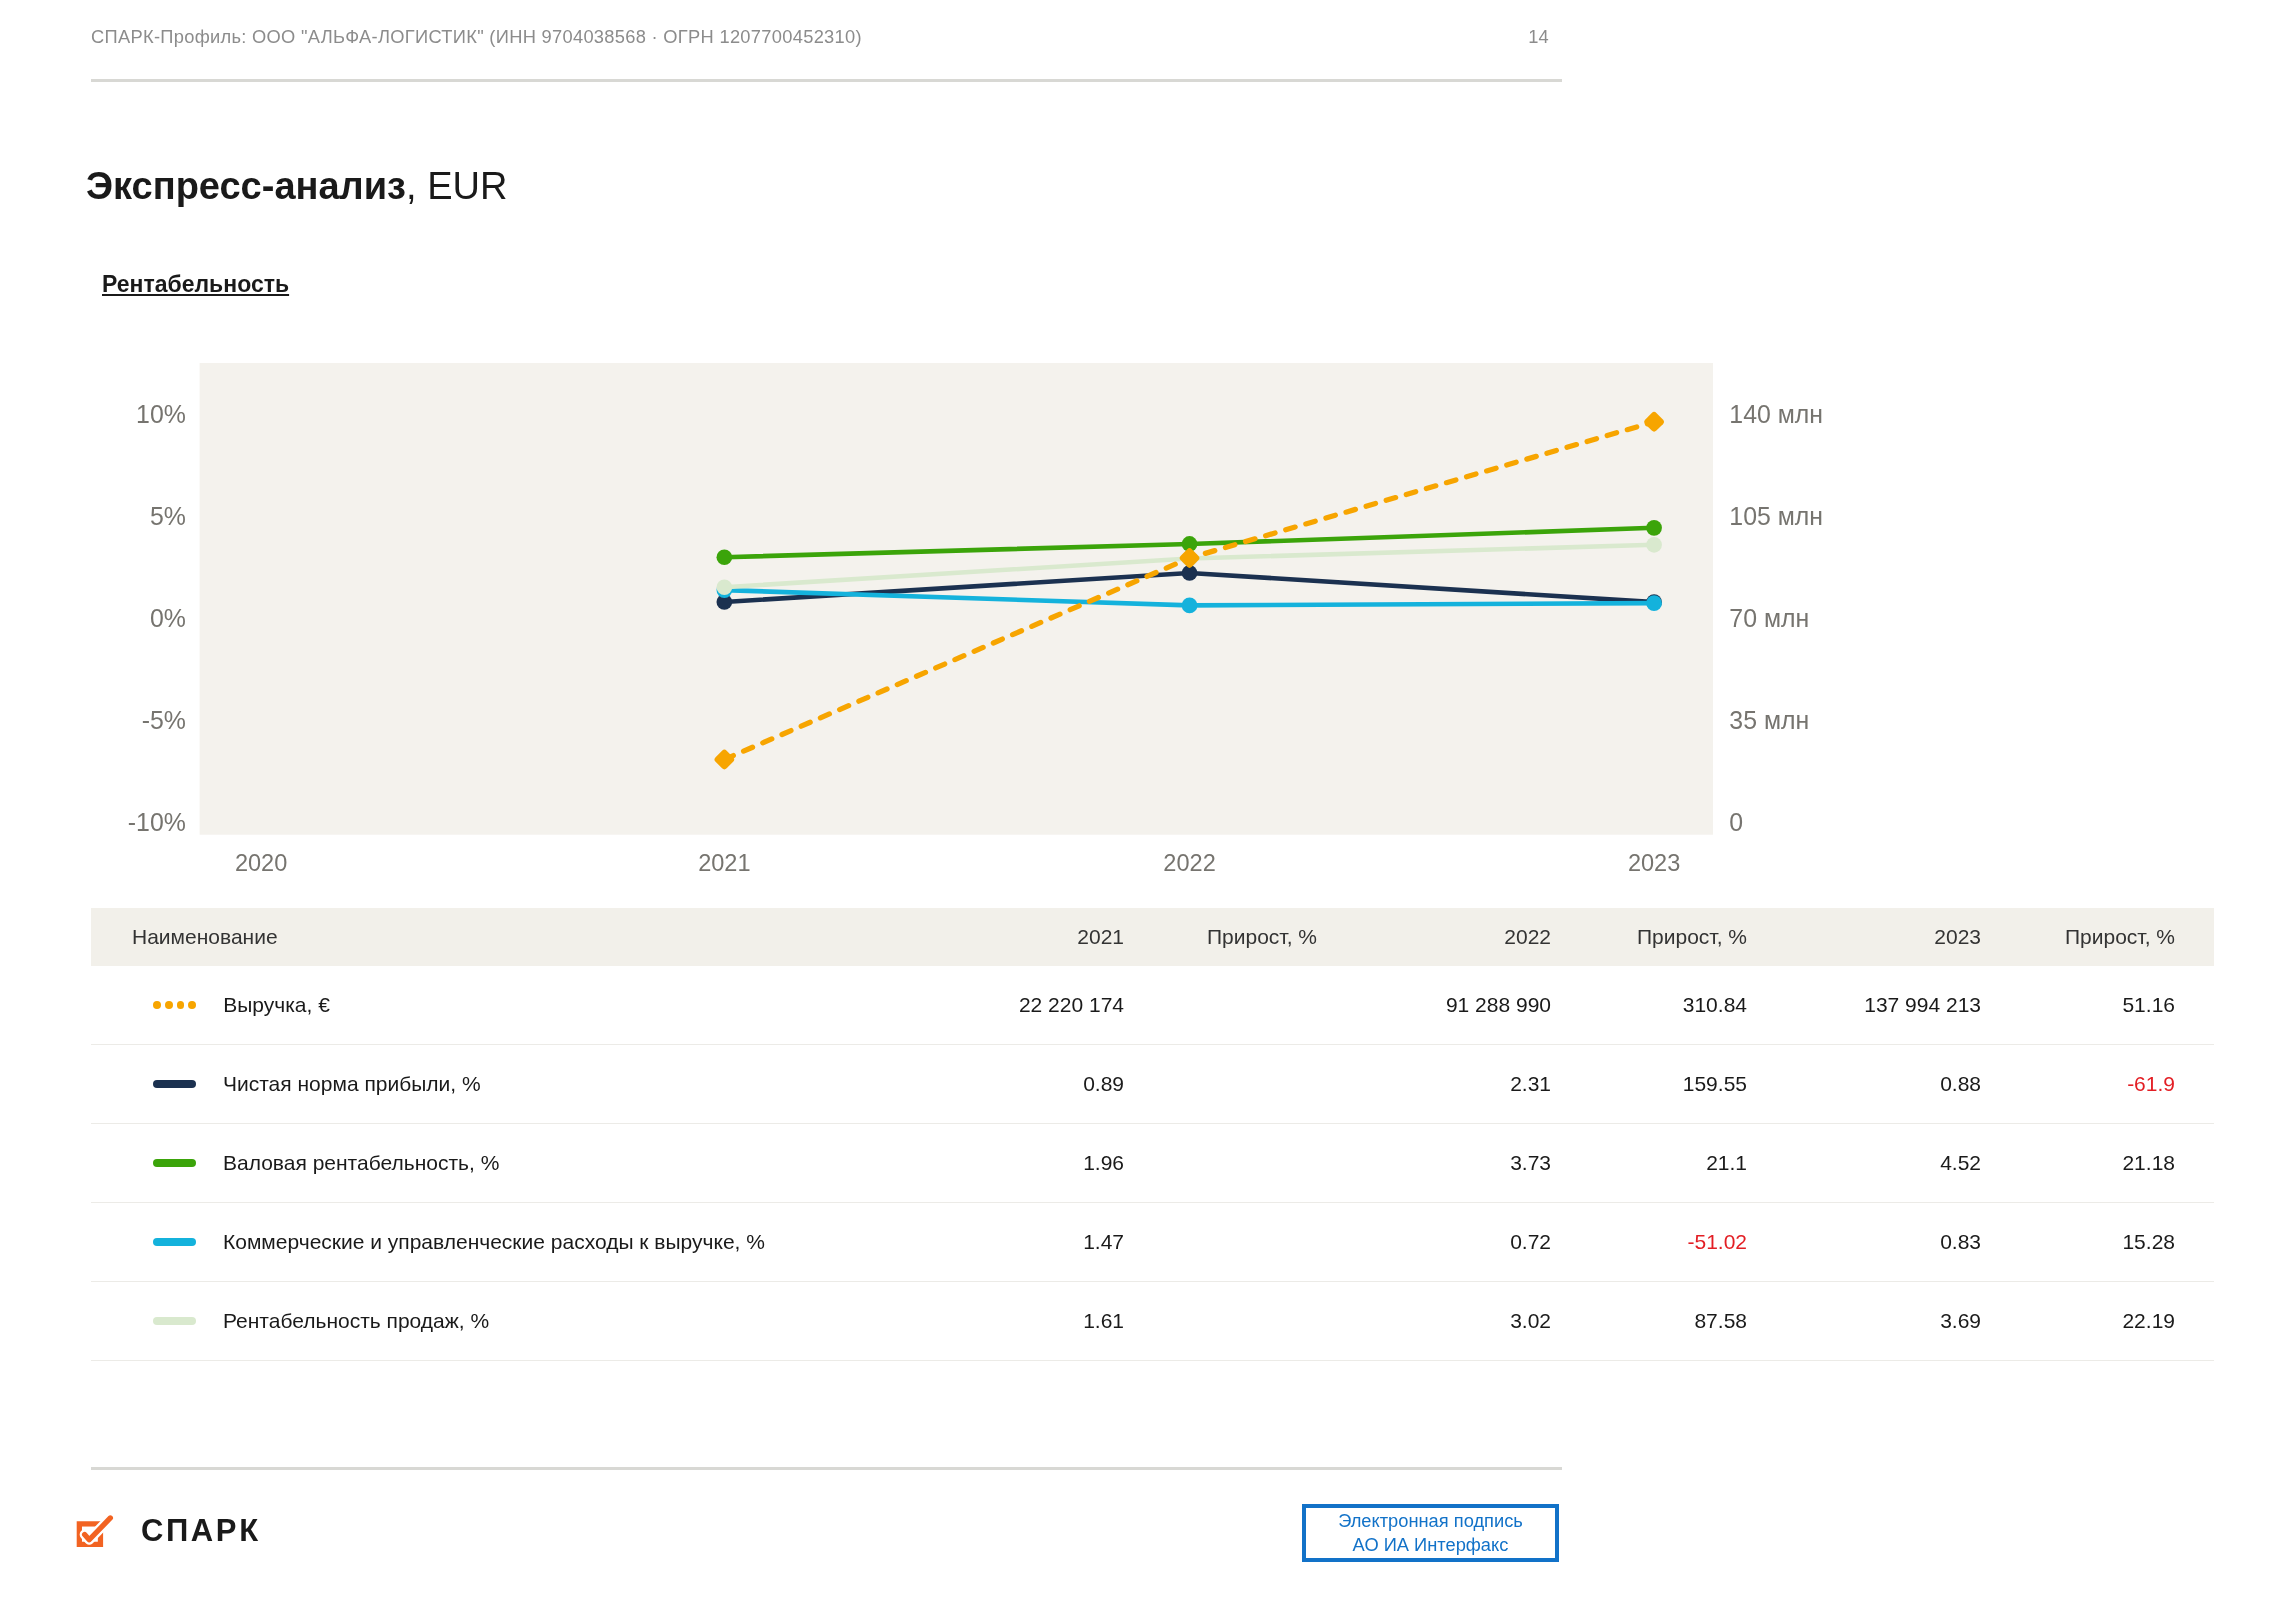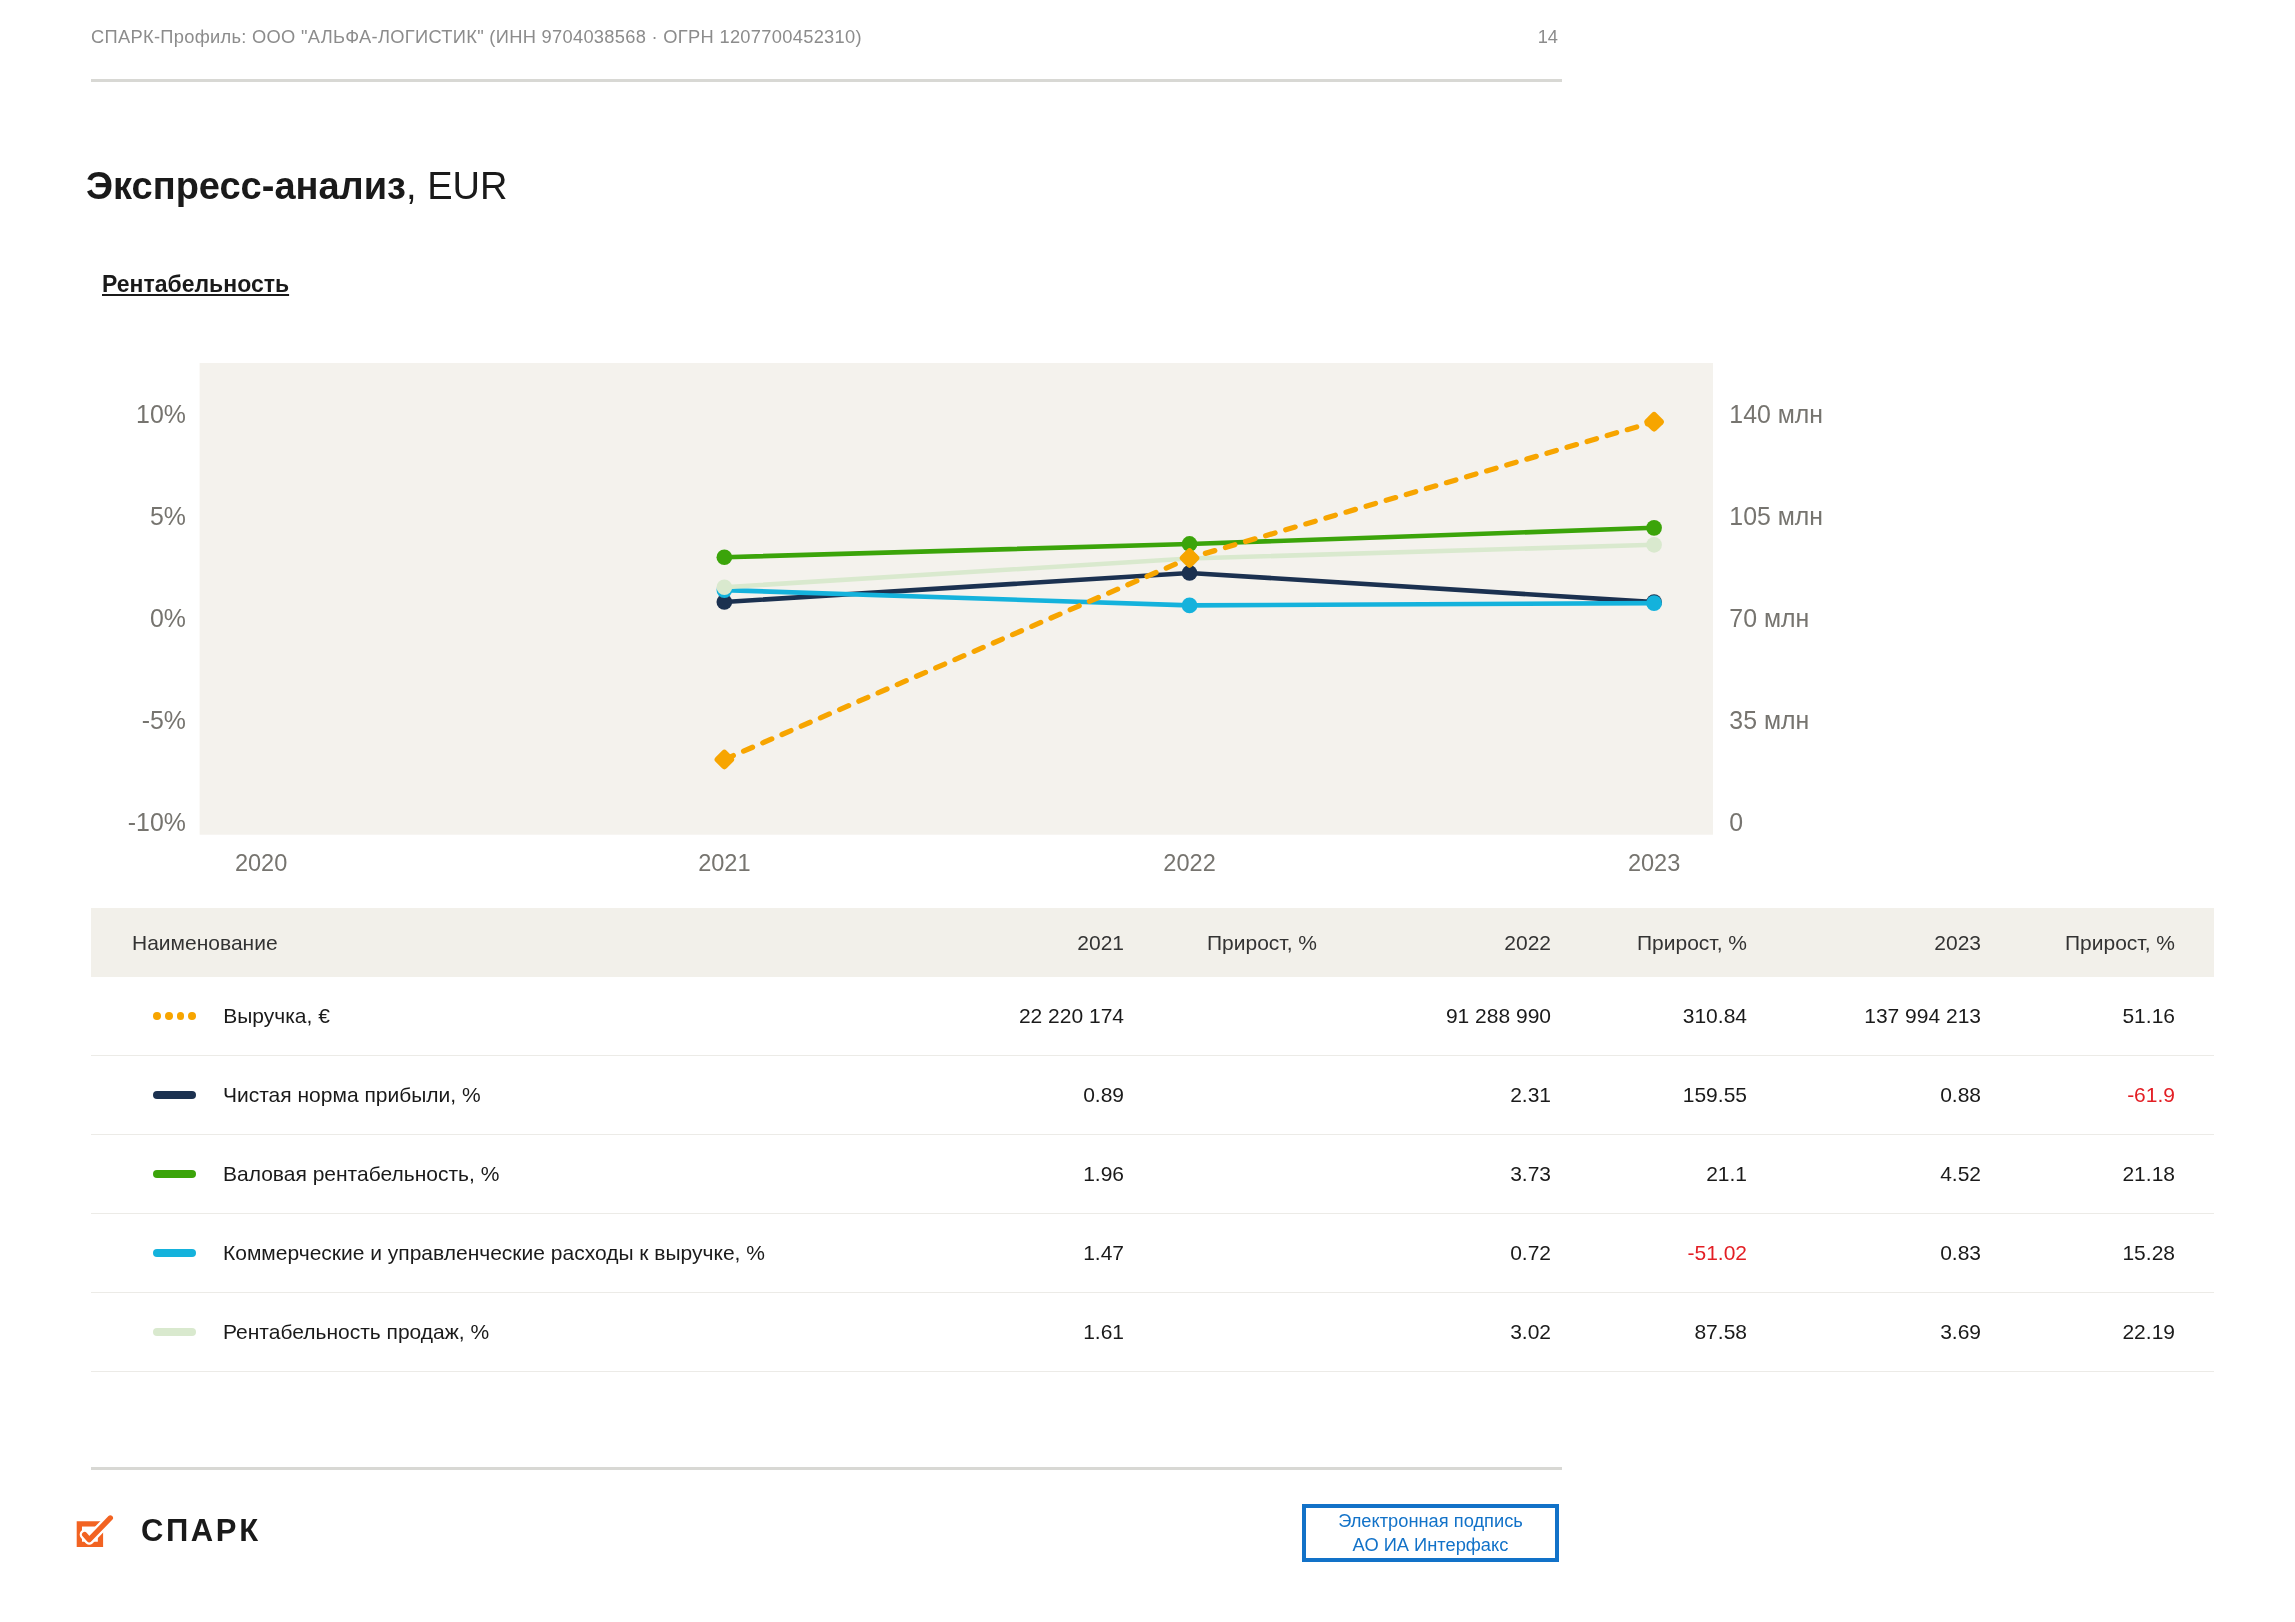--- a/index.html
+++ b/index.html
@@ -2,35 +2,35 @@
 <html style="font-size:10.5px"><head>
 <meta charset="utf-8">
 <style>
   html,body{margin:0;padding:0;background:#fff;}
   .page{
     position:relative;width:2295px;height:1623px;overflow:hidden;background:#ffffff;
     font-family:"Liberation Sans","DejaVu Sans",sans-serif;color:#1A1A1A;
   }
   
   .doc-header{position:absolute;left:91px;top:26px;font-size:18.3px;color:#8C8C8C;letter-spacing:0.3px;}
-  .page-number{position:absolute;left:1519px;top:26px;width:39px;text-align:right;font-size:18.3px;color:#8C8C8C;}
+  .page-number{position:absolute;left:1519px;top:26px;width:39px;text-align:center;font-size:18.3px;color:#8C8C8C;}
   .rule{position:absolute;left:91px;width:1471px;height:2.6px;background:#D8D8D4;}
   .rule.top{top:79px;}
   .rule.footer{top:1467px;}
   
   .main-title{position:absolute;left:86px;top:165px;font-size:38px;font-weight:700;margin:0;}
   .main-title .suffix{font-weight:400;}
   .section-title{position:absolute;left:91px;top:260px;font-size:23px;font-weight:700;margin:11px;text-decoration:underline;}
   
   #chart-svg{position:absolute;left:91px;top:353px;}
   
   .metrics-table{position:absolute;left:91px;top:908px;width:2123px;font-size:21px;}
   .t-row{display:grid;grid-template-columns:818px 215px 193px 234px 196px 234px 194px;
          box-sizing:border-box;width:2123px;padding-right:39px;align-items:center;}
-  .t-head{height:69px;background:#F2F0EA;color:#333;}
+  .t-head{height:58px;background:#F2F0EA;color:#333;}
   .t-body-row{height:79px;border-bottom:1.3px solid #ECEBE7;}
   .t-cell{text-align:right;white-space:nowrap;}
   .t-cell.name{text-align:left;display:flex;align-items:center;gap:27px;padding-left:62px;}
   .t-head .t-cell.name{padding-left:41px;}
   .t-cell.neg{color:#E31E24;padding-left:16px;}
   .swatch{display:flex;gap:3.9px;flex:0 0 auto;}
   .swatch i{display:block;width:43px;height:8.5px;border-radius:4.6px;}
   .swatch.dashed i{width:7.9px;border-radius:3.9px;}
   
   .logo{position:absolute;left:76px;top:1514px;display:flex;align-items:flex-end;gap:24px;}

